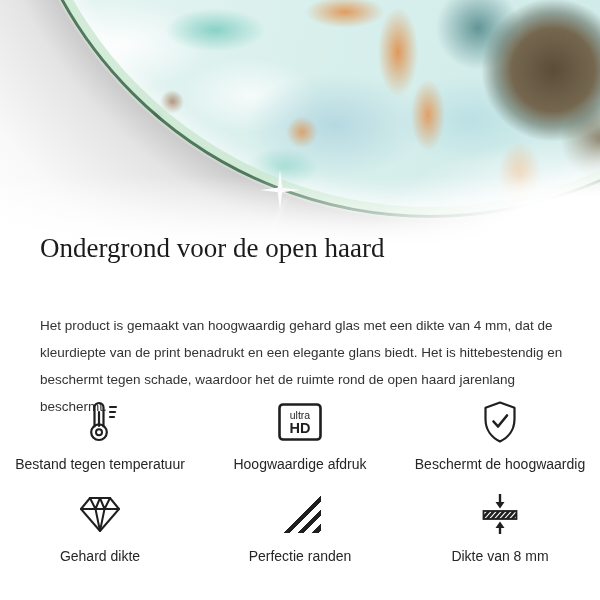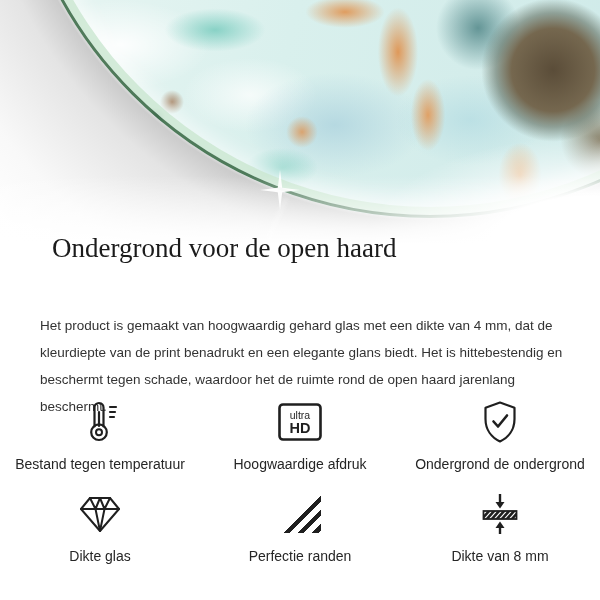--- a/index.html
+++ b/index.html
@@ -55,21 +55,21 @@
       linear-gradient(to bottom, rgba(255,255,255,0) 72%, rgba(255,255,255,0.85) 94%, #ffffff 100%),
       radial-gradient(ellipse 310px 150px at 590px 244px, #ffffff 32%, rgba(255,255,255,0) 72%);
   }
   .sparkle{position:absolute;left:258px;top:168px;filter:blur(0.5px);opacity:0.95;}
   .sparkle-ray{
     position:absolute;left:276px;top:196px;width:2px;height:46px;background:#ffffff;
     transform:rotate(24deg);filter:blur(2px);opacity:0.5;
   }
   
   .title{
-    position:absolute;left:52px;top:231px;
+    position:absolute;left:40px;top:231px;
     font-family:"Liberation Serif","DejaVu Serif",serif;
     font-size:27px;line-height:34px;font-weight:400;color:#1b1b1b;
   }
   .description{
     position:absolute;left:40px;top:312px;width:528px;
     font-size:13.5px;line-height:27px;color:#333333;
   }
   
   .features{
     position:absolute;left:0;top:396px;width:600px;
@@ -138,33 +138,33 @@
       <div class="feature-label">Hoogwaardige afdruk</div>
     </div>
 
     <div class="feature">
       <div class="icon-box">
         <svg width="44" height="46" viewBox="0 0 44 46" fill="none" stroke="#1f1f1f" stroke-width="2.2" stroke-linejoin="round" stroke-linecap="round">
           <path d="M22 3.5 L36.5 8.8 V20 C36.5 30.5 30.5 38.5 22 42.5 C13.5 38.5 7.5 30.5 7.5 20 V8.8 Z"></path>
           <polyline points="15.5,22.5 20,27.5 29,16.5" stroke-width="2.6"></polyline>
         </svg>
       </div>
-      <div class="feature-label">Ondergrond de ondergrond</div>
+      <div class="feature-label">Beschermt de hoogwaardig</div>
     </div>
 
     <div class="feature">
       <div class="icon-box">
         <svg width="46" height="40" viewBox="0 0 46 40" fill="none" stroke="#1f1f1f" stroke-width="2" stroke-linejoin="round" stroke-linecap="round">
           <path d="M4 15 L13 4 H33 L42 15 L23 37 Z"></path>
           <path d="M4 15 H42"></path>
           <path d="M13 4 L18.5 15 L23 4 L27.5 15 L33 4"></path>
           <path d="M18.5 15 L23 37 M27.5 15 L23 37"></path>
         </svg>
       </div>
-      <div class="feature-label">Dikte glas</div>
+      <div class="feature-label">Gehard dikte</div>
     </div>
 
     <div class="feature">
       <div class="icon-box">
         <div class="stripes-icon"></div>
       </div>
       <div class="feature-label">Perfectie randen</div>
     </div>
 
     <div class="feature">

